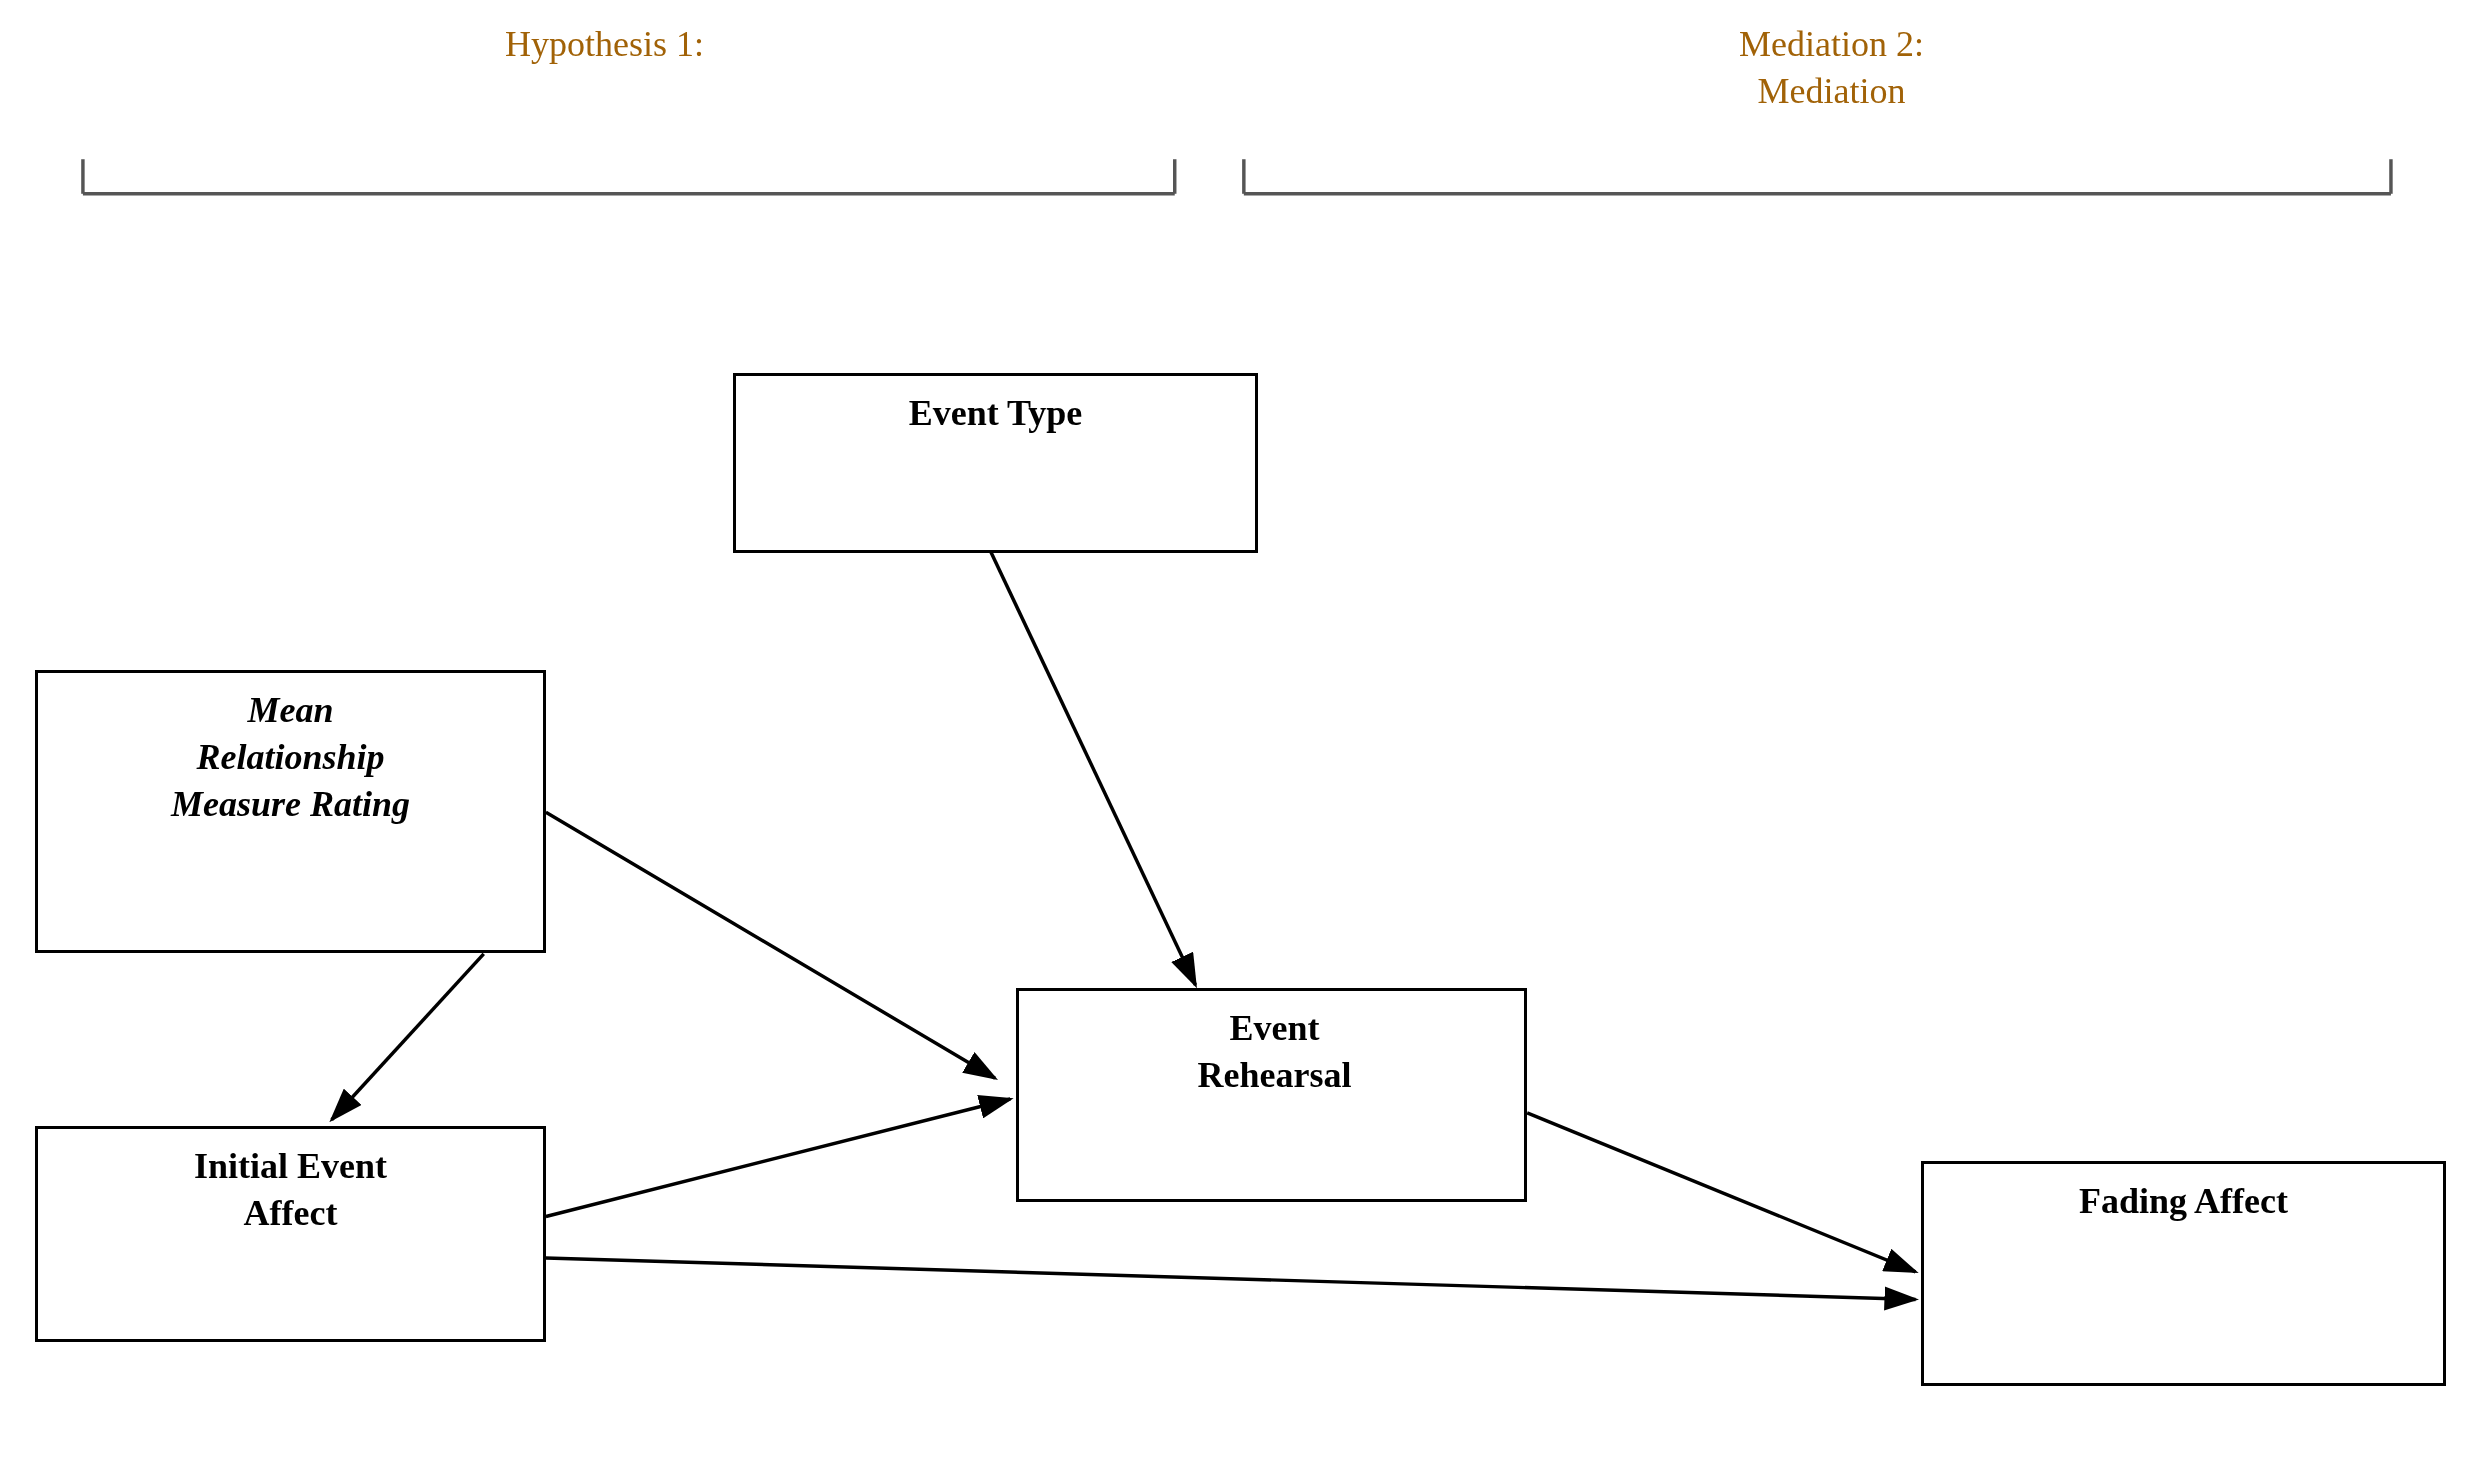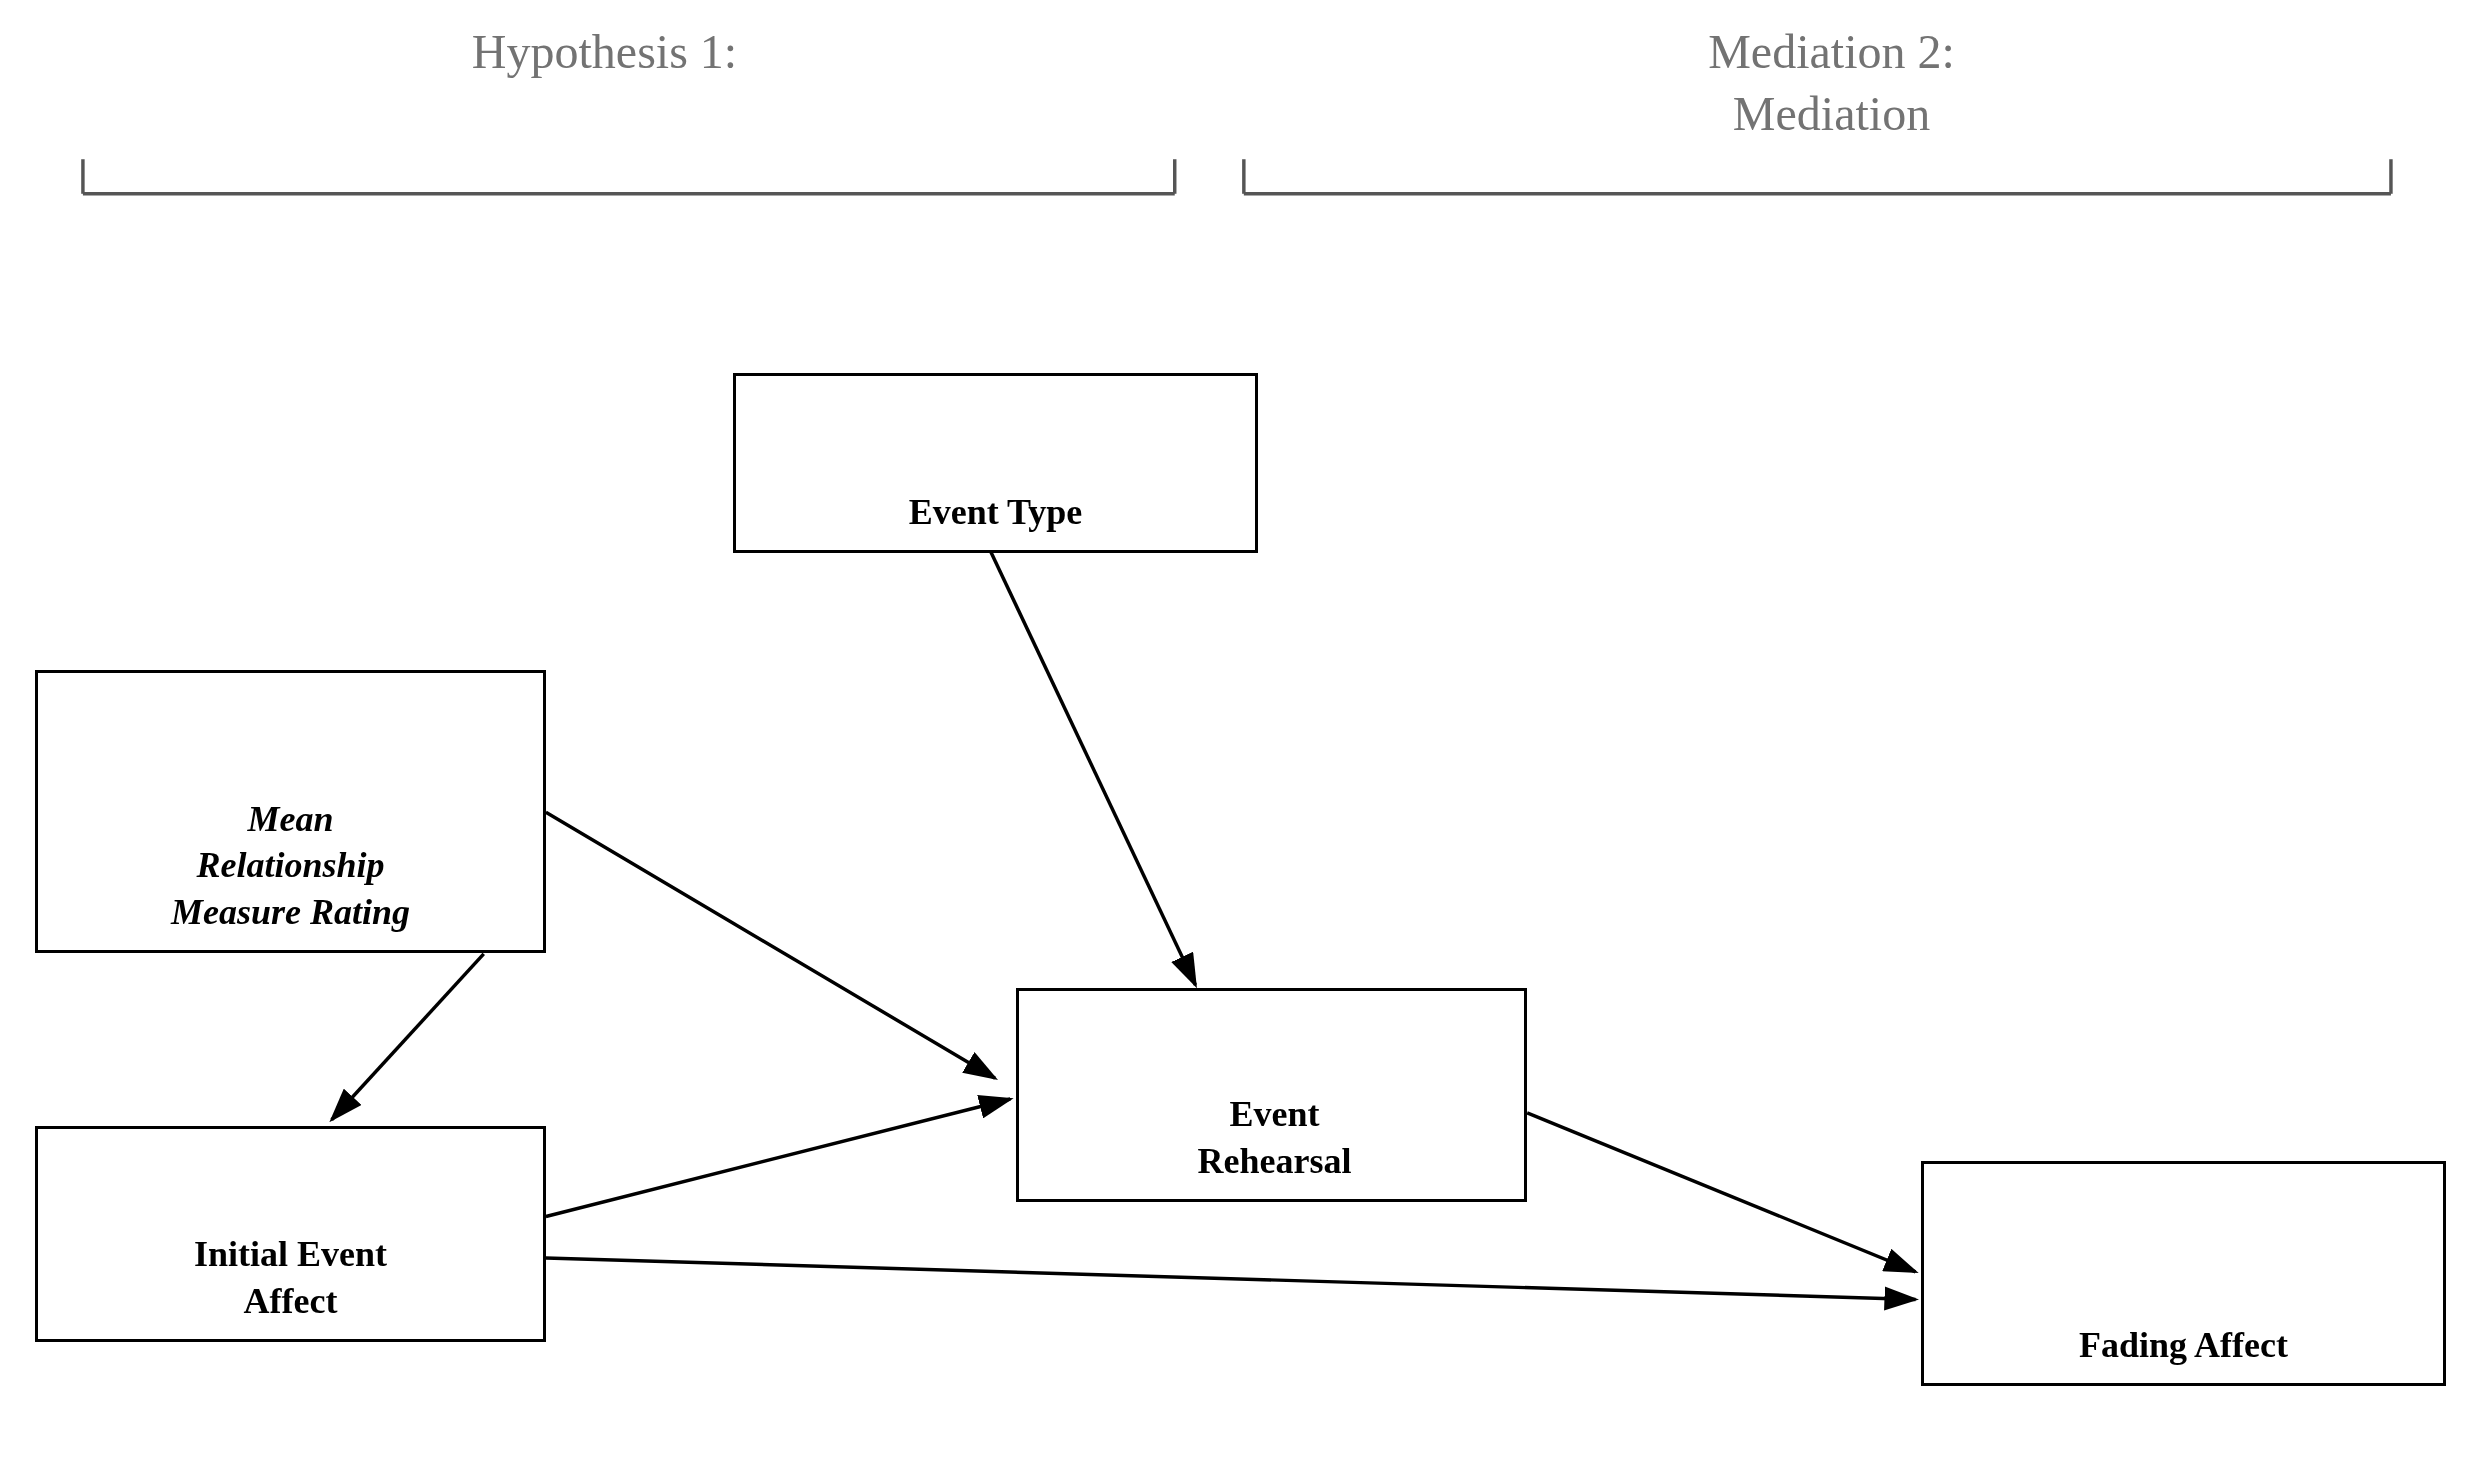--- a/index.html
+++ b/index.html
@@ -15,33 +15,33 @@
     .diagram-container {
       position: relative;
       width: 2487px;
       height: 1478px;
     }
 
     
     .hypothesis-label {
       position: absolute;
       text-align: center;
-      font-size: 48px;
+      font-size: 36px;
       font-weight: normal;
-      color: #737373;
+      color: #a16207;
       line-height: 1.3;
     }
 
     
     .node-box {
       position: absolute;
       border: 3.5px solid #000;
       background: #fff;
       display: flex;
-      align-items: flex-end;
+      align-items: flex-start;
       justify-content: center;
       text-align: center;
       font-size: 36px;
       font-weight: bold;
       line-height: 1.3;
       padding: 14px;
     }
 
     
     .arrows-svg {

